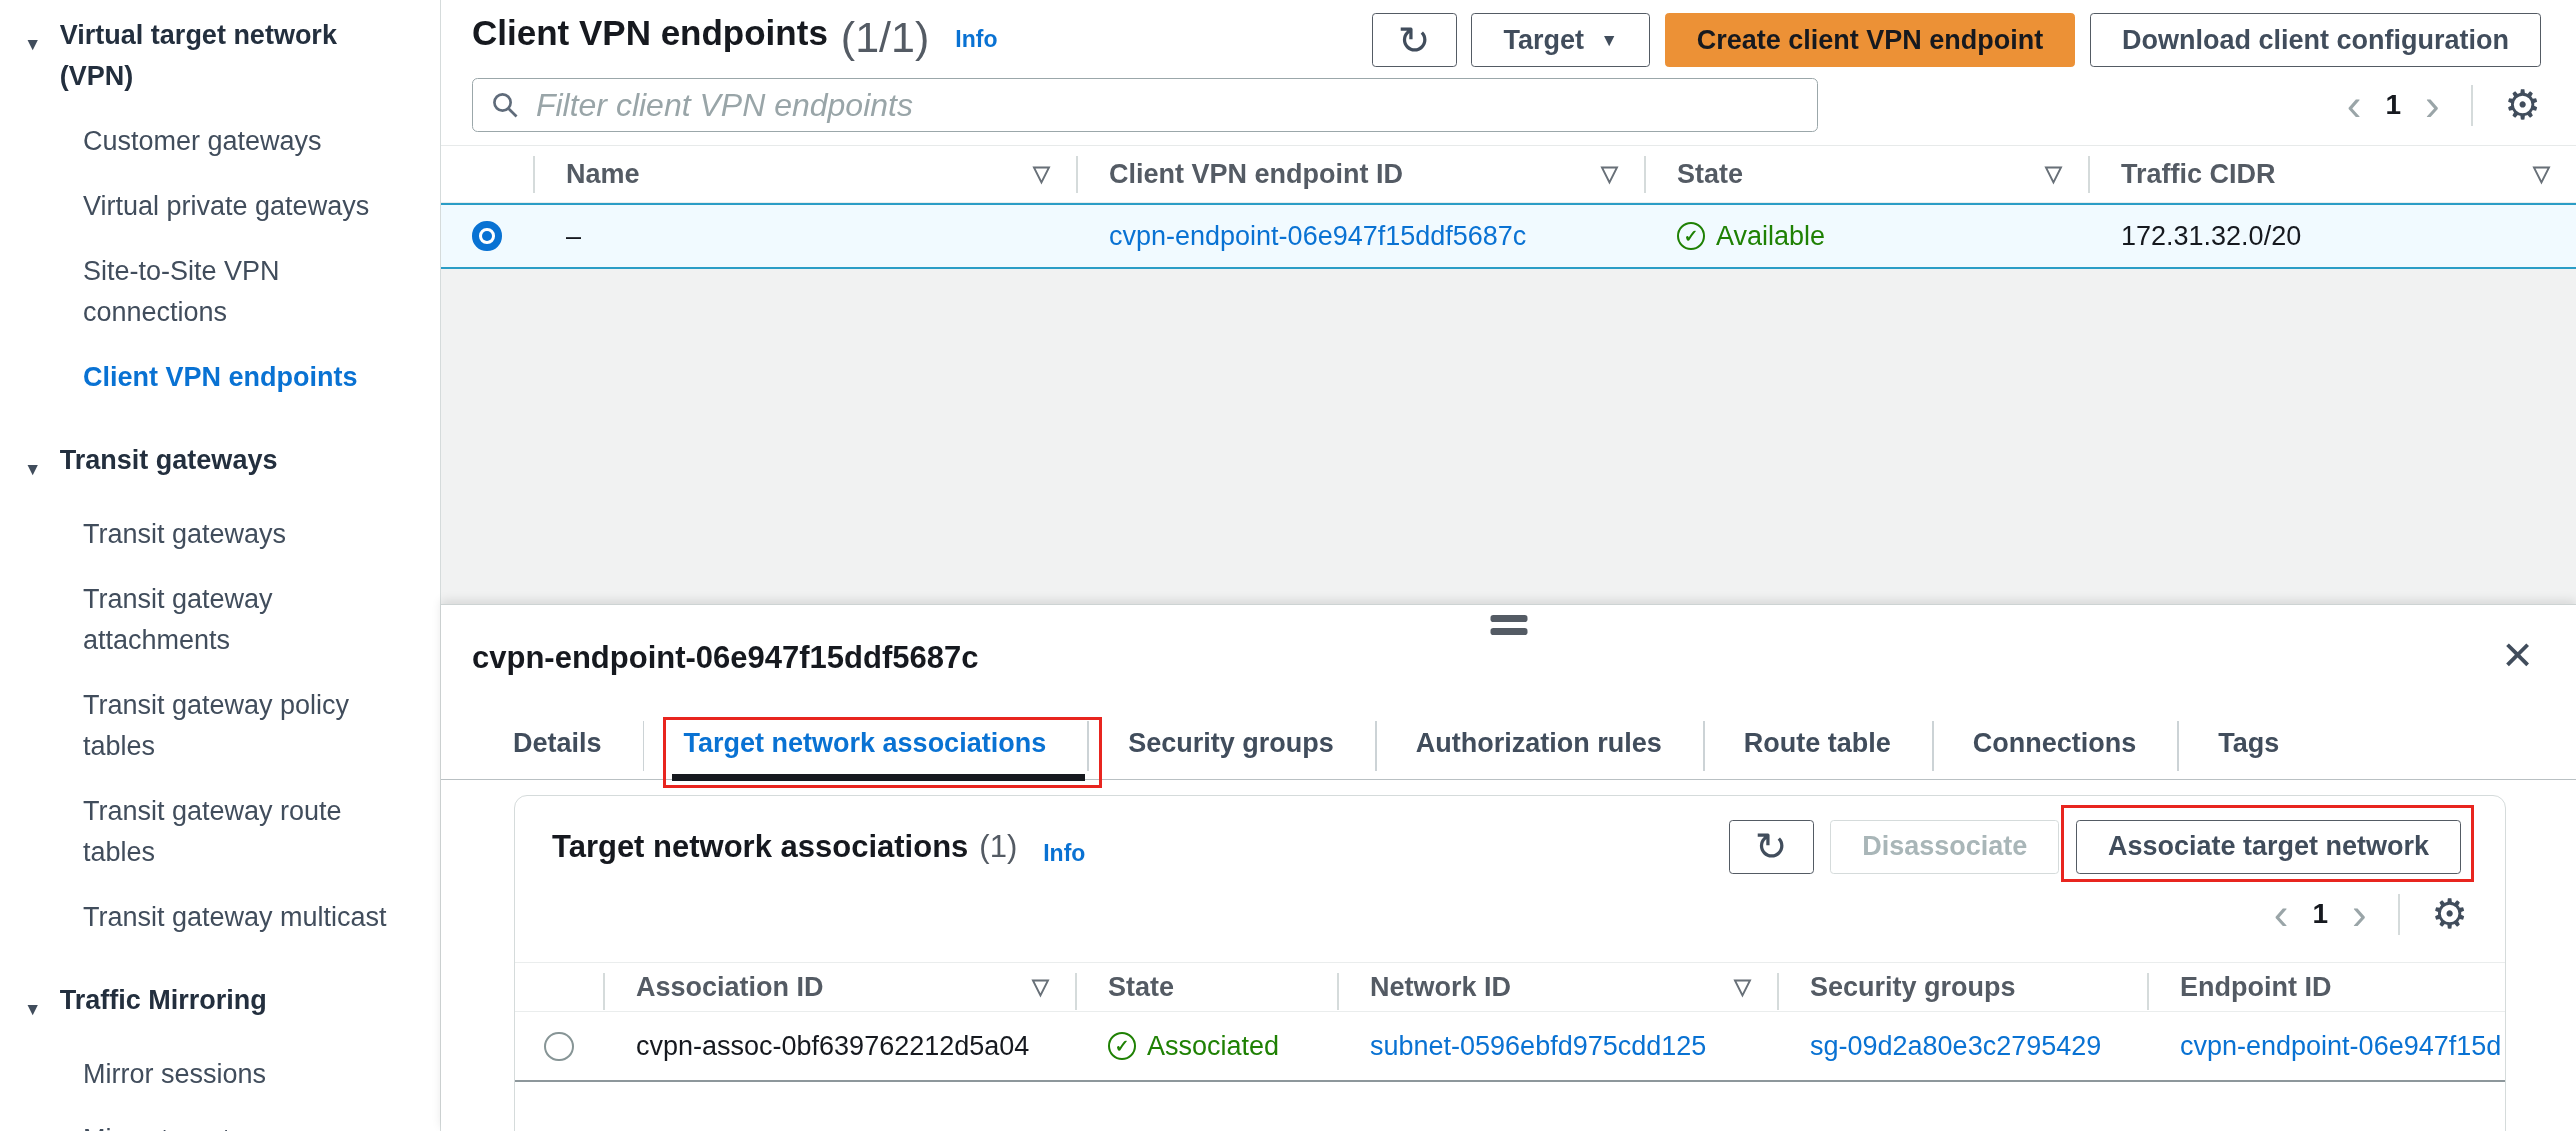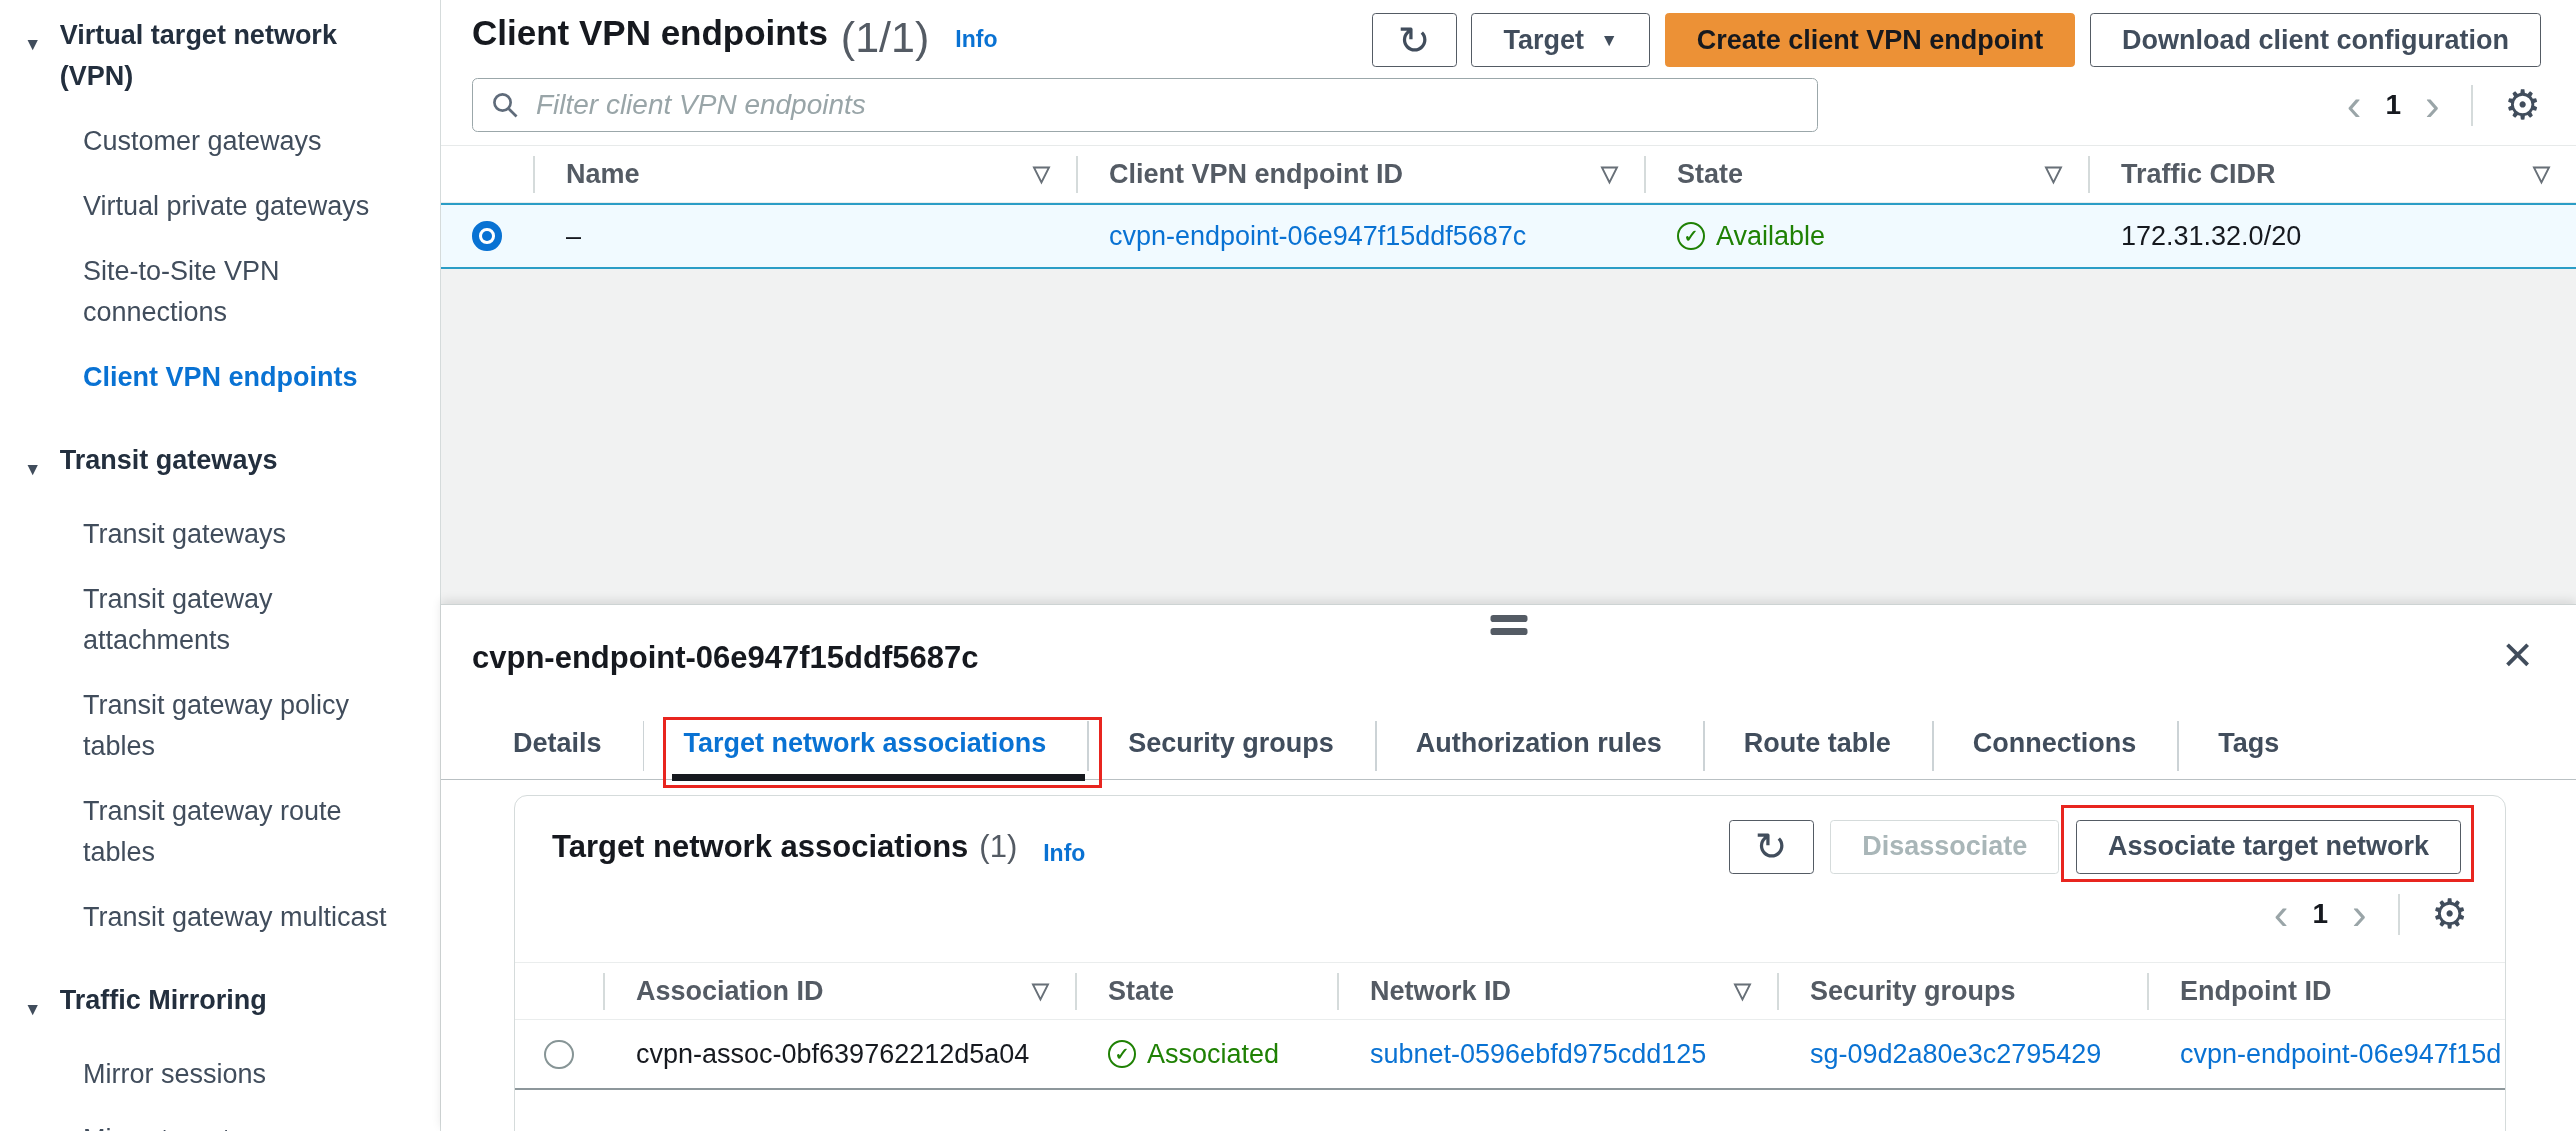--- a/index.html
+++ b/index.html
@@ -32,21 +32,21 @@
   .btn { height:54px; border:1.8px solid #545b64; border-radius:3.7px; background:#fff; color:#414d5c; font-weight:700;
          font-size:27px; padding:0 31px; display:flex; align-items:center; gap:16.6px; font-family:inherit; cursor:pointer; white-space:nowrap; }
   .btn-icon { width:85px; padding:0; justify-content:center; }
   .refresh-glyph { font-size:39px; font-weight:400; color:#414d5c; line-height:1; }
   .caret { font-size:17.5px; }
   .btn-primary { background:#ec9136; border-color:#ec9136; color:#16191f; }
   .btn-disabled { border-color:#d5dbdb; color:#a9b6b8; }
   .filter-row { display:flex; align-items:center; margin-top:11px; }
   .search-box { width:1346px; height:54px; border:1.8px solid #9ba7aa; border-radius:5.5px; display:flex; align-items:center;
                 padding:0 16.6px; gap:14.8px; background:#fff; }
-  .search-box input { border:none; outline:none; flex:1; font-size:28px; font-family:inherit; color:#16191f; background:transparent; min-width:0; }
+  .search-box input { border:none; outline:none; flex:1; font-size:32px; font-family:inherit; color:#16191f; background:transparent; min-width:0; }
   .search-box input::placeholder { color:#99a5a8; font-style:italic; }
   .pager { margin-left:auto; display:flex; align-items:center; gap:24px; }
   .pager-arrow { font-size:44px; color:#9aa5a8; line-height:1; cursor:pointer; }
   .pager-page { font-size:28px; font-weight:700; color:#16191f; }
   .pager-sep { width:1.8px; height:41px; background:#d5dbdb; margin:0 7.4px; }
   .gear { font-size:41px; color:#414d5c; cursor:pointer; line-height:1; }
 
   
   .thead, .trow { display:grid; grid-template-columns:92px 543px 568px 444px 1fr; align-items:center; }
   .thead { height:57px; border-bottom:1.8px solid #eaeded; }
@@ -84,21 +84,21 @@
 
   
   .card { margin:14.8px 70px 0 73px; border:1.8px solid #d5dbdb; border-radius:13px; height:397px; overflow:hidden; background:#fff; }
   .card-head { display:flex; align-items:center; padding:24px 44px 0 37px; }
   .card-title { font-size:31px; font-weight:700; }
   .card-count { font-size:31px; font-weight:400; color:#545b64; margin-left:11px; }
   .card-buttons { margin-left:auto; display:flex; gap:16.6px; align-items:center; }
   .card-filter-row { display:flex; align-items:center; padding:18.5px 37px 0 37px; }
   .card-filter-row .search-box { width:1343px; }
   .ct-head, .ct-row { display:grid; grid-template-columns:88px 472px 262px 440px 370px 1fr; align-items:center; }
-  .ct-head { margin-top:26px; height:58px; border-top:1.8px solid #eaeded; border-bottom:1.8px solid #eaeded; }
+  .ct-head { margin-top:26px; height:50px; border-top:1.8px solid #eaeded; border-bottom:1.8px solid #eaeded; }
   .ct-row { height:70px; border-bottom:2.8px solid #8d979b; }
 </style>
 </head>
 <body>
 
 <div class="app">
 
   <nav class="sidebar">
 
     <div class="side-section">

